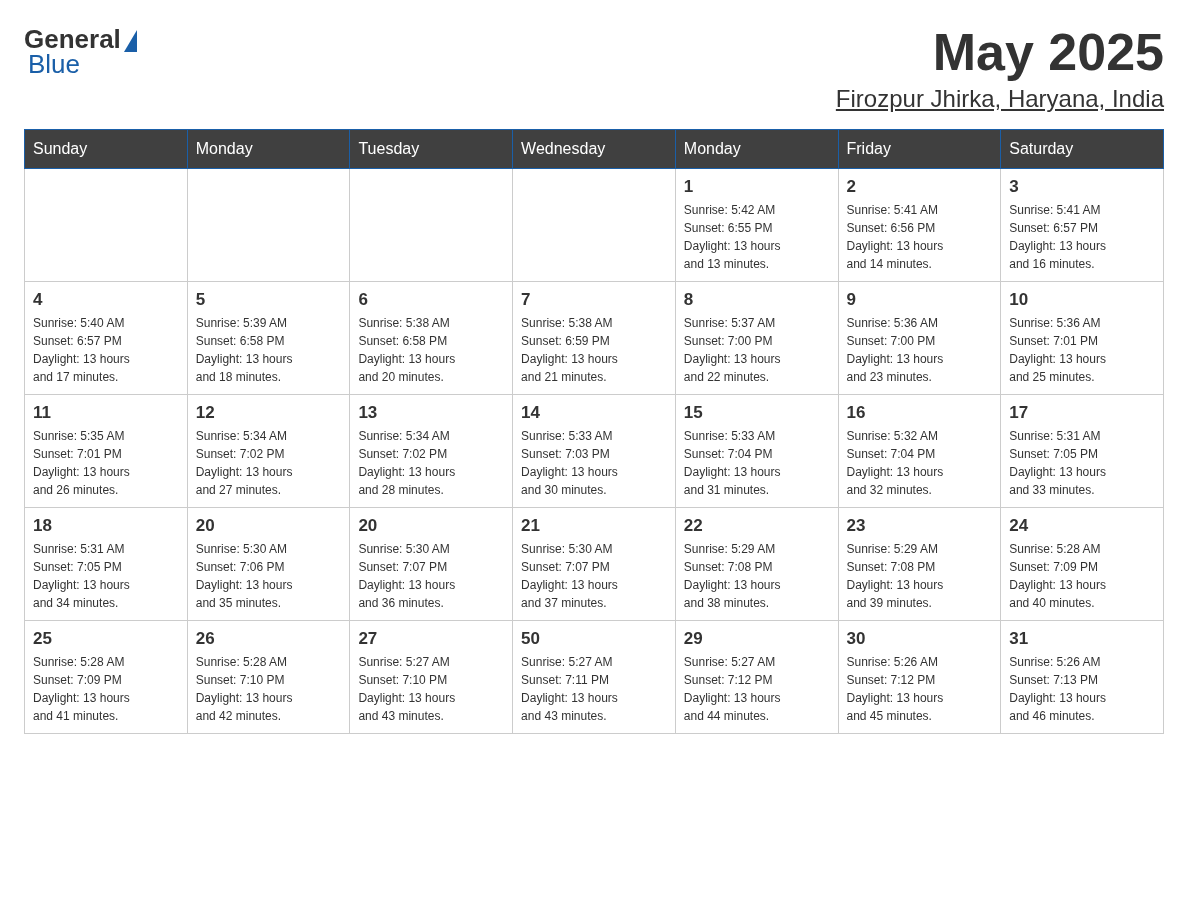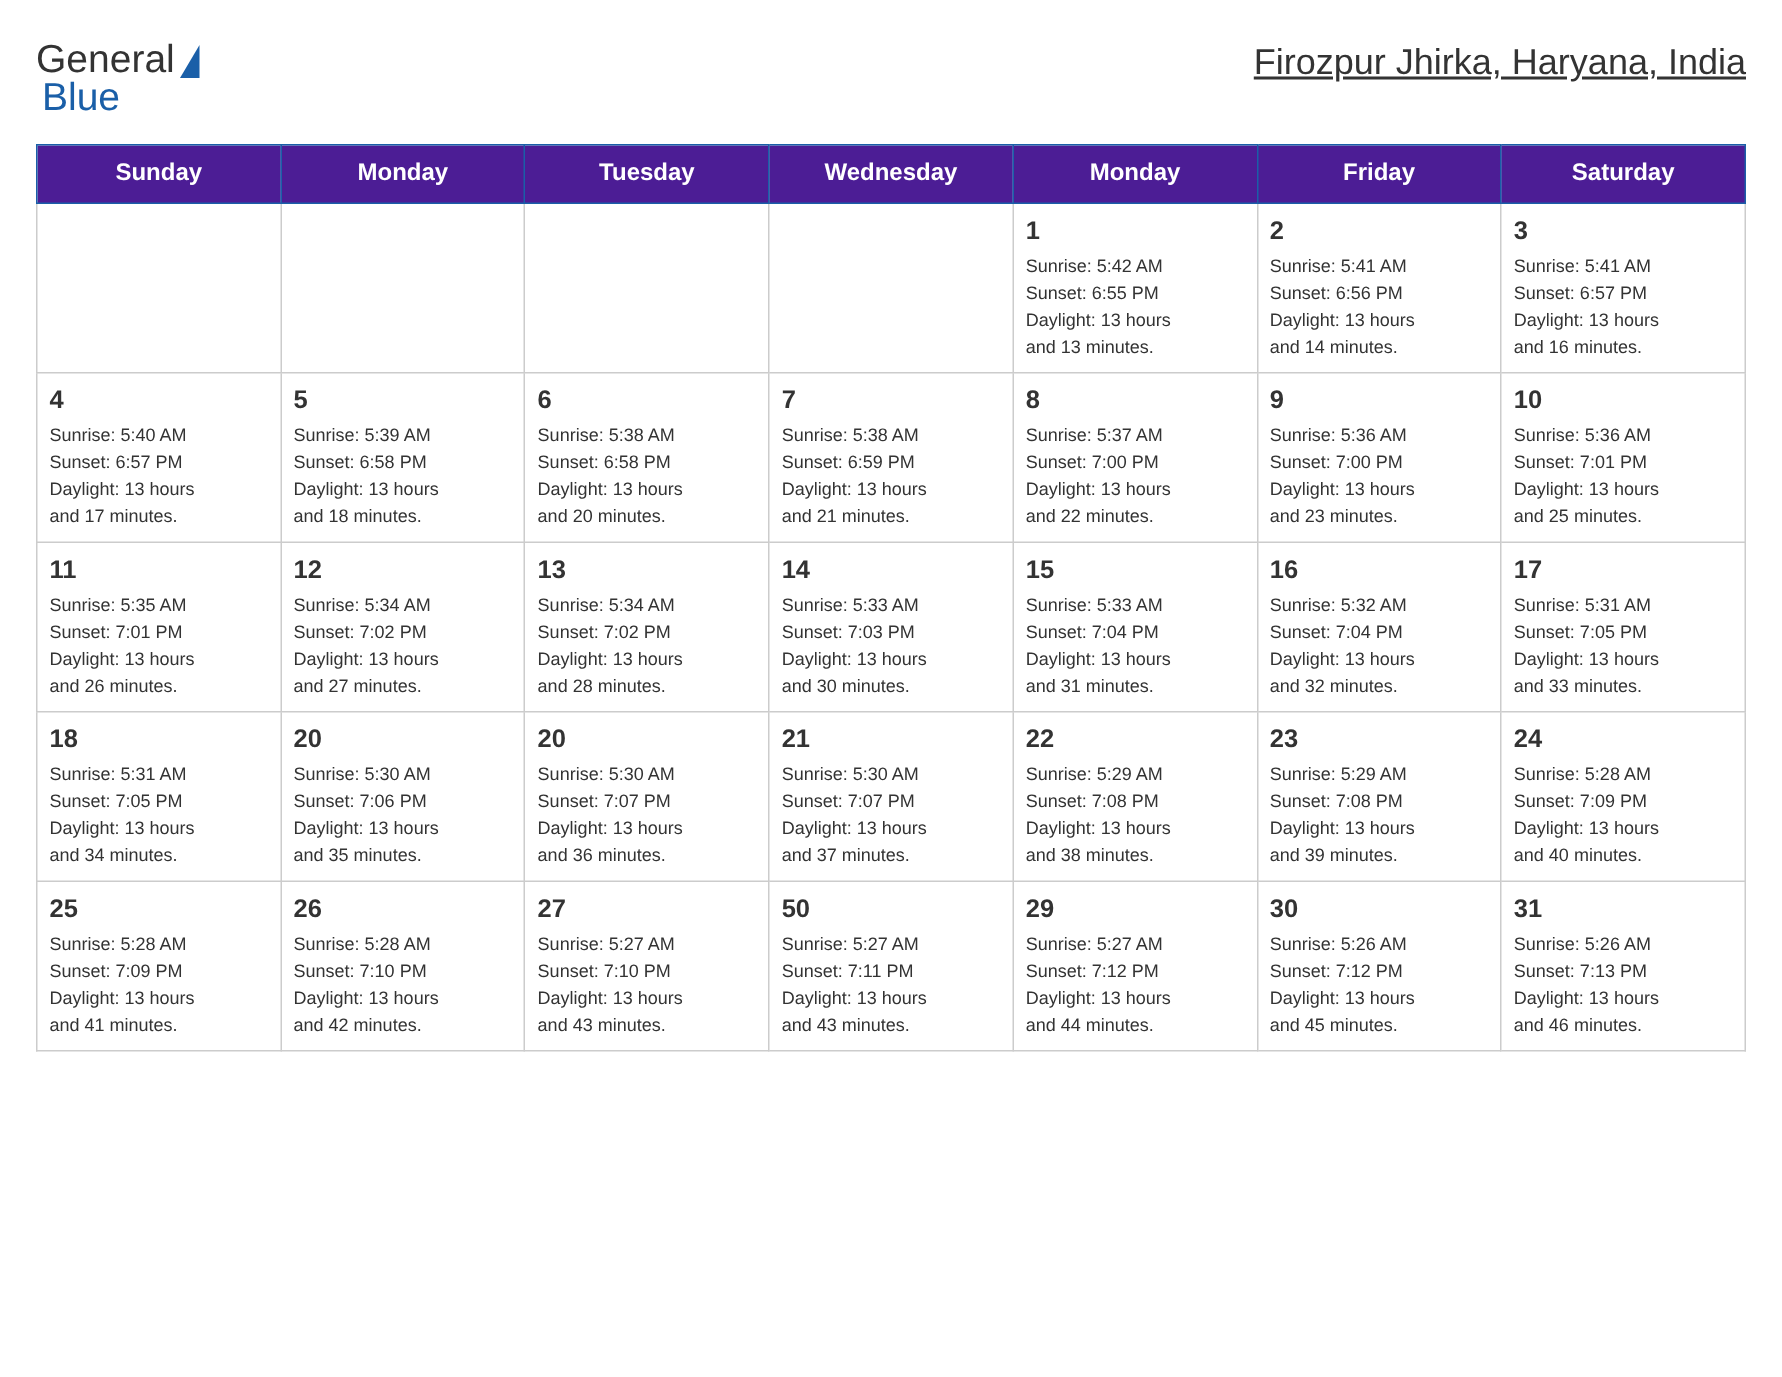--- a/index.html
+++ b/index.html
@@ -29,26 +29,26 @@
       font-size: 24px;
       color: #333;
       margin-top: 4px;
       text-decoration: underline;
     }
     .calendar {
       width: 100%;
       border-collapse: collapse;
     }
     .calendar th {
-      background-color: #4c1d95;
+      background-color: #404040;
       color: #ffffff;
       padding: 10px 8px;
-      text-align: center;
+      text-align: left;
       font-size: 16px;
-      font-weight: bold;
+      font-weight: normal;
       border: 1px solid #1a5fa8;
     }
     .calendar td {
       vertical-align: top;
       padding: 8px;
       border: 1px solid #ccc;
       width: calc(100% / 7);
       min-height: 100px;
     }
     .day-number {
@@ -82,28 +82,29 @@
       align-items: center;
       margin-top: -6px;
     }
   </style>
 </head>
 <body>
 
 <div class="header">
   <div class="logo-wrapper">
     <div class="logo-line1">
-      <span style="font-size:26px;font-weight:normal;color:#333;">General</span>
+      <span style="font-size:26px;font-weight:bold;color:#333;">General</span>
       <span style="display:inline-block;width:0;height:0;border-left:13px solid transparent;border-bottom:22px solid #1a5fa8;margin-left:3px;margin-top:2px;"></span>
     </div>
     <div class="logo-line2">
       <span style="font-size:26px;font-weight:normal;color:#1a5fa8;margin-left:4px;">Blue</span>
     </div>
   </div>
   <div class="title-section">
+    <div class="month-title">May 2025</div>
     <div class="location">Firozpur Jhirka, Haryana, India</div>
   </div>
 </div>
 
 <table class="calendar">
   <thead>
     <tr>
     <th>Sunday</th>
         <th>Monday</th>
         <th>Tuesday</th>

